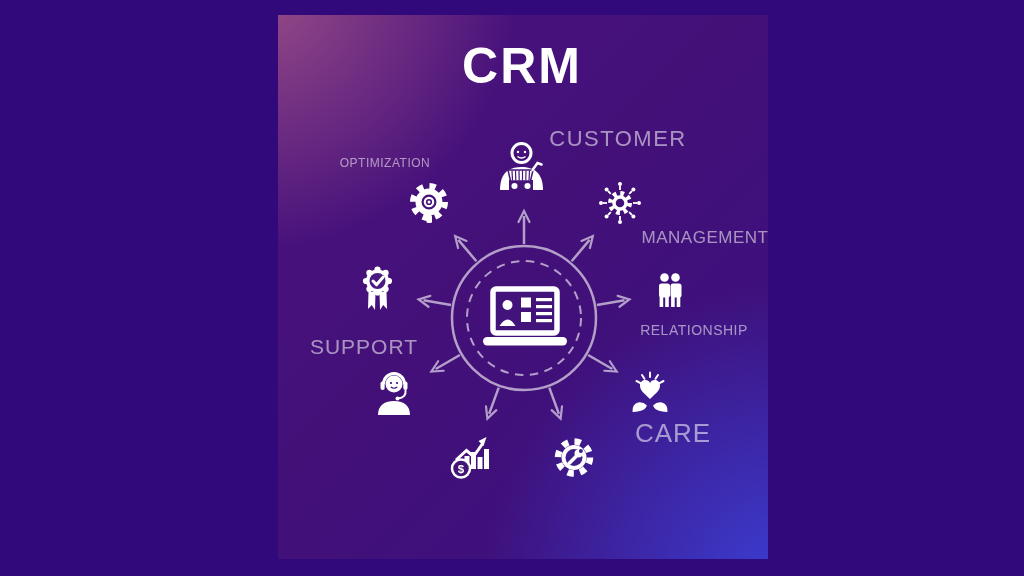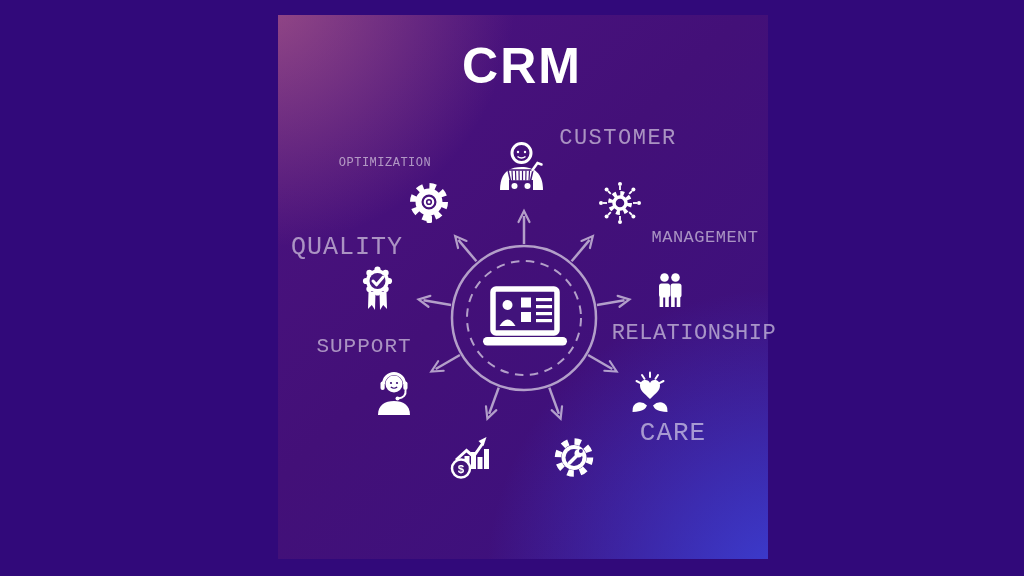--- a/index.html
+++ b/index.html
@@ -7,26 +7,26 @@
          font-family:"Liberation Sans", sans-serif;}
   .panel{position:absolute;left:278px;top:15px;width:490px;height:544px;
     background:
       radial-gradient(circle 430px at -20px -25px, rgba(199,110,138,0.62), rgba(199,110,138,0) 60%),
       radial-gradient(circle 470px at 102% 104%, rgba(60,70,225,0.82), rgba(60,70,225,0) 62%),
       linear-gradient(135deg, #4c1380 0%, #431078 45%, #3a1180 100%);
   }
   .title{position:absolute;left:244px;top:22px;transform:translateX(-50%);
     color:#ffffff;font-size:50px;font-weight:bold;letter-spacing:2px;white-space:nowrap;}
   .label{position:absolute;transform:translateX(-50%);color:rgba(255,255,255,0.55);
-    white-space:nowrap;line-height:1;font-family:Liberation Mono, monospace;}
+    white-space:nowrap;line-height:1;}
   #lbl-customer{left:340px;top:113px;font-size:22px;letter-spacing:1.5px;}
   #lbl-optimization{left:107px;top:142px;font-size:12px;letter-spacing:0.5px;}
   #lbl-management{left:411px;top:214px;font-size:17px;letter-spacing:0.5px;padding-left:32px;}
   #lbl-quality{left:69px;top:220px;font-size:25px;letter-spacing:1px;}
-  #lbl-relationship{left:416px;top:308px;font-size:22px;letter-spacing:0.5px;}
+  #lbl-relationship{left:416px;top:308px;font-size:14px;letter-spacing:0.5px;}
   #lbl-support{left:86px;top:321px;font-size:21px;letter-spacing:1px;}
   #lbl-care{left:395px;top:405px;font-size:26px;letter-spacing:1px;}
   #lbl-sales{left:110px;top:437px;font-size:29px;letter-spacing:1px;}
   #lbl-service{left:326px;top:472px;font-size:23px;letter-spacing:1px;}
   .icon{position:absolute;display:block;}
   #ic-customer{left:217px;top:125px;}
   #ic-optimization{left:129px;top:166px;}
   #ic-management{left:319px;top:166px;}
   #ic-quality{left:83px;top:251px;}
   #ic-relationship{left:378px;top:258px;}
@@ -40,21 +40,20 @@
 <body>
 
 <div class="stage">
   <div class="panel">
 
     <div class="title">CRM</div>
 
     <div class="label" id="lbl-customer">CUSTOMER</div>
     <div class="label" id="lbl-optimization">OPTIMIZATION</div>
     <div class="label" id="lbl-management">MANAGEMENT</div>
-    <div class="label" id="lbl-quality">QUALITY</div>
     <div class="label" id="lbl-relationship">RELATIONSHIP</div>
     <div class="label" id="lbl-support">SUPPORT</div>
     <div class="label" id="lbl-care">CARE</div>
 
     <span class="icon" id="ic-customer">
       <svg width="53" height="56" viewBox="0 0 53 56">
         <circle cx="26.5" cy="13" r="9.5" fill="none" stroke="#fff" stroke-width="3"></circle>
         <circle cx="23" cy="12" r="1.2" fill="#fff"></circle>
           <circle cx="30" cy="12" r="1.2" fill="#fff"></circle>
         <path d="M22.5,16.5 Q26.5,19.5 30.5,16.5" stroke="#fff" stroke-width="1.5" fill="none"></path>

